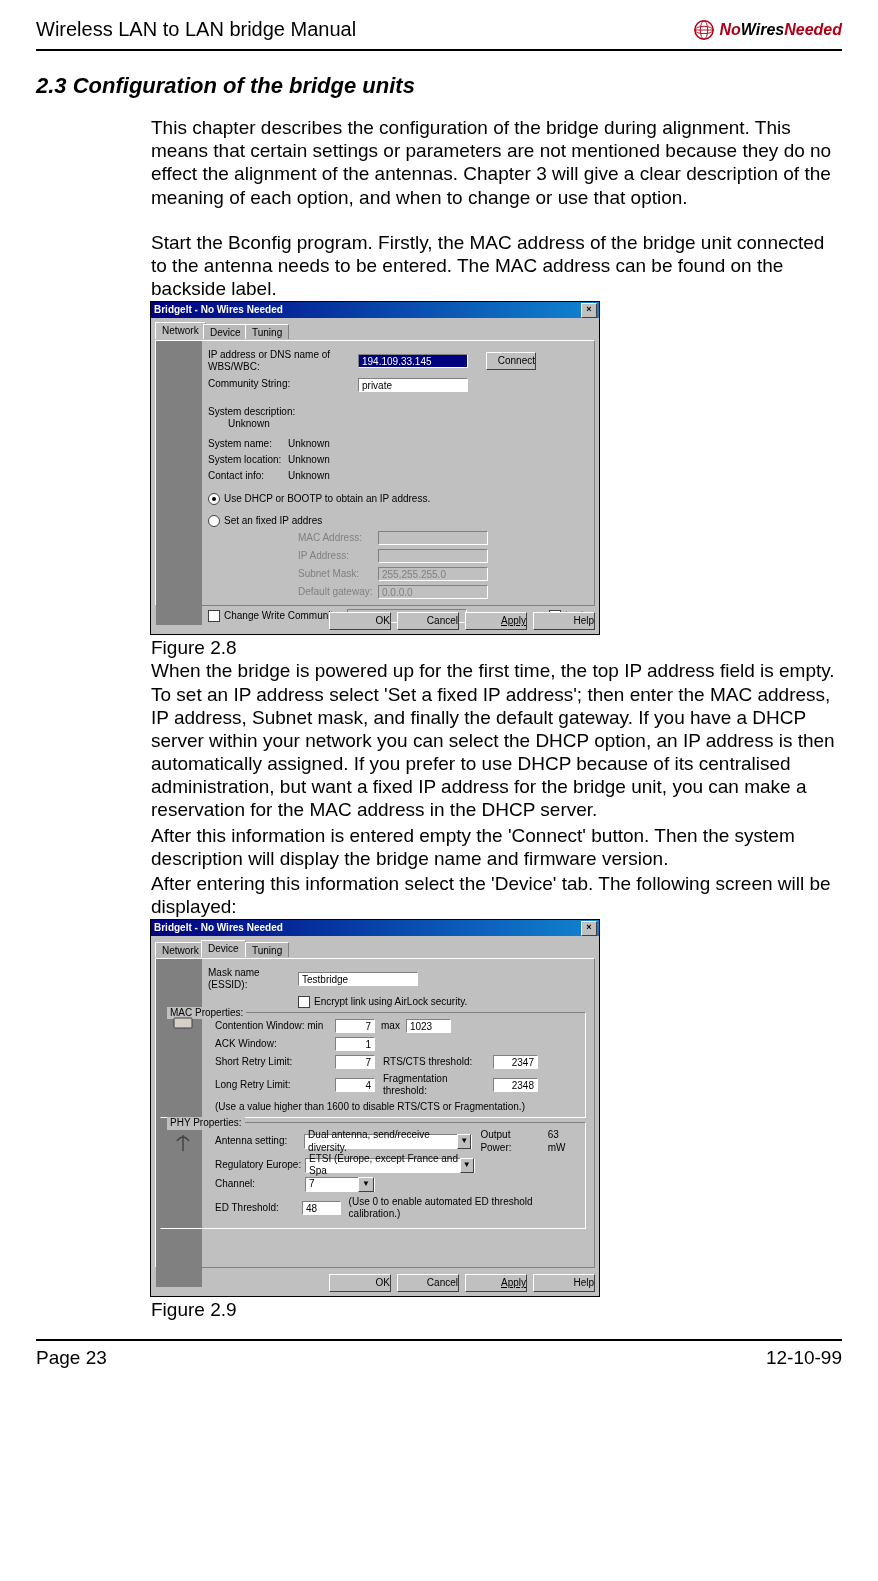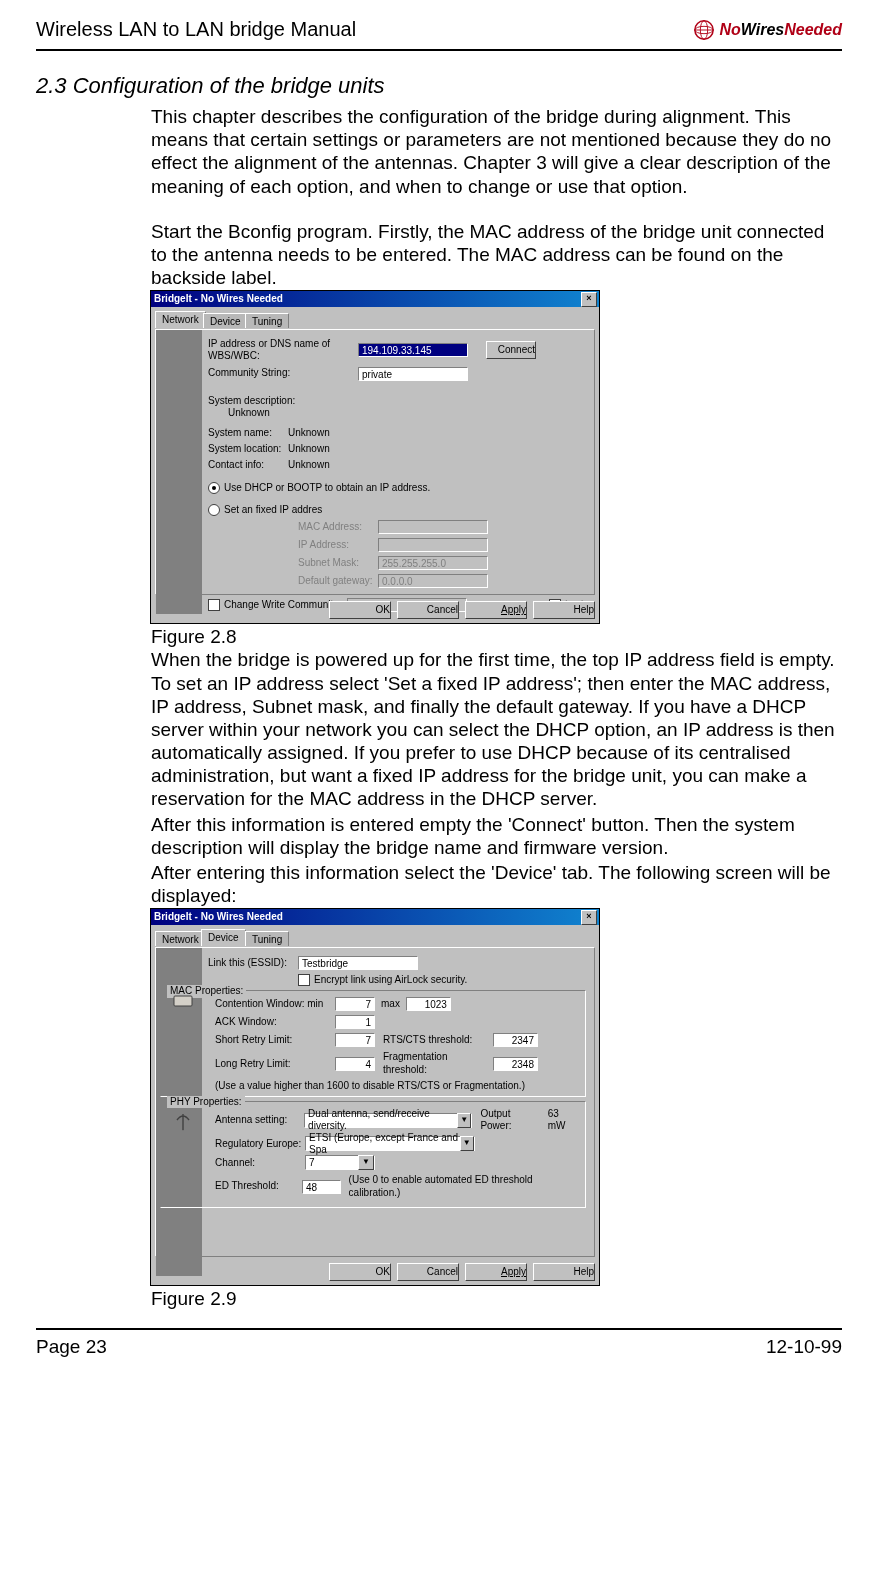--- a/index.html
+++ b/index.html
@@ -43,22 +43,22 @@
     margin: 8px 0 22px 0;
   }
   hr.rule-bottom {
     border: none;
     border-top: 2px solid #000;
     margin: 18px 0 4px 0;
   }
   .section-title {
     font-size: 22px;
     font-style: italic;
-    font-weight: normal;
-    margin-bottom: 6px;
+    font-weight: bold;
+    margin-bottom: 17px;
   }
   .body-col {
     margin-left: 115px;
     font-size: 19px;
     line-height: 1.22;
   }
   .body-col p { margin: 0 0 2px 0; }
   .spacer { height: 20px; }
 
   
@@ -347,42 +347,42 @@
       </div>
       <div class="dlg-body">
         <div class="sidebar-dark h2"></div>
         <div class="tabs-row">
           <div class="tab inactive" style="left:0px;">Network</div>
           <div class="tab" style="left:46px;">Device</div>
           <div class="tab inactive" style="left:90px;">Tuning</div>
         </div>
         <div class="tab-panel" style="height:310px; padding-left:52px;">
           <div class="fld-row">
-            <span style="width:90px;">Link this (ESSID):</span>
+            <span style="width:90px;">Mask name (ESSID):</span>
             <span class="tb" style="width:120px;">Testbridge</span>
           </div>
           <div class="fld-row">
             <span style="width:90px;"></span>
             <span class="chk"></span>
             <span>Encrypt link using AirLock security.</span>
           </div>
 
           <div class="grp" style="margin-left:-48px;">
             <span class="grp-title">MAC Properties:</span>
             <div style="padding-left:48px;">
               <div class="fld-row">
                 <svg class="icon-sys" viewBox="0 0 24 24" style="position:absolute; left:10px;">
                     <rect x="3" y="4" width="18" height="10" rx="1" fill="#d4d0c8" stroke="#404040"></rect>
                     <rect x="9" y="16" width="6" height="3" fill="#808080"></rect>
                     <rect x="6" y="19" width="12" height="2" fill="#808080"></rect>
                   </svg>
                 <span style="width:120px;">Contention Window:   min</span>
                 <span class="tb" style="width:40px; text-align:right;">7</span>
                 <span style="padding:0 6px;">max</span>
-                <span class="tb" style="width:45px; text-align:right;">1023</span>
+                <span class="tb" style="width:45px; text-align:left;">1023</span>
               </div>
               <div class="fld-row">
                 <span style="width:120px;">ACK Window:</span>
                 <span class="tb" style="width:40px; text-align:right;">1</span>
               </div>
               <div class="fld-row">
                 <span style="width:120px;">Short Retry Limit:</span>
                 <span class="tb" style="width:40px; text-align:right;">7</span>
                 <span style="width:8px;"></span>
                 <span style="width:110px;">RTS/CTS threshold:</span>

